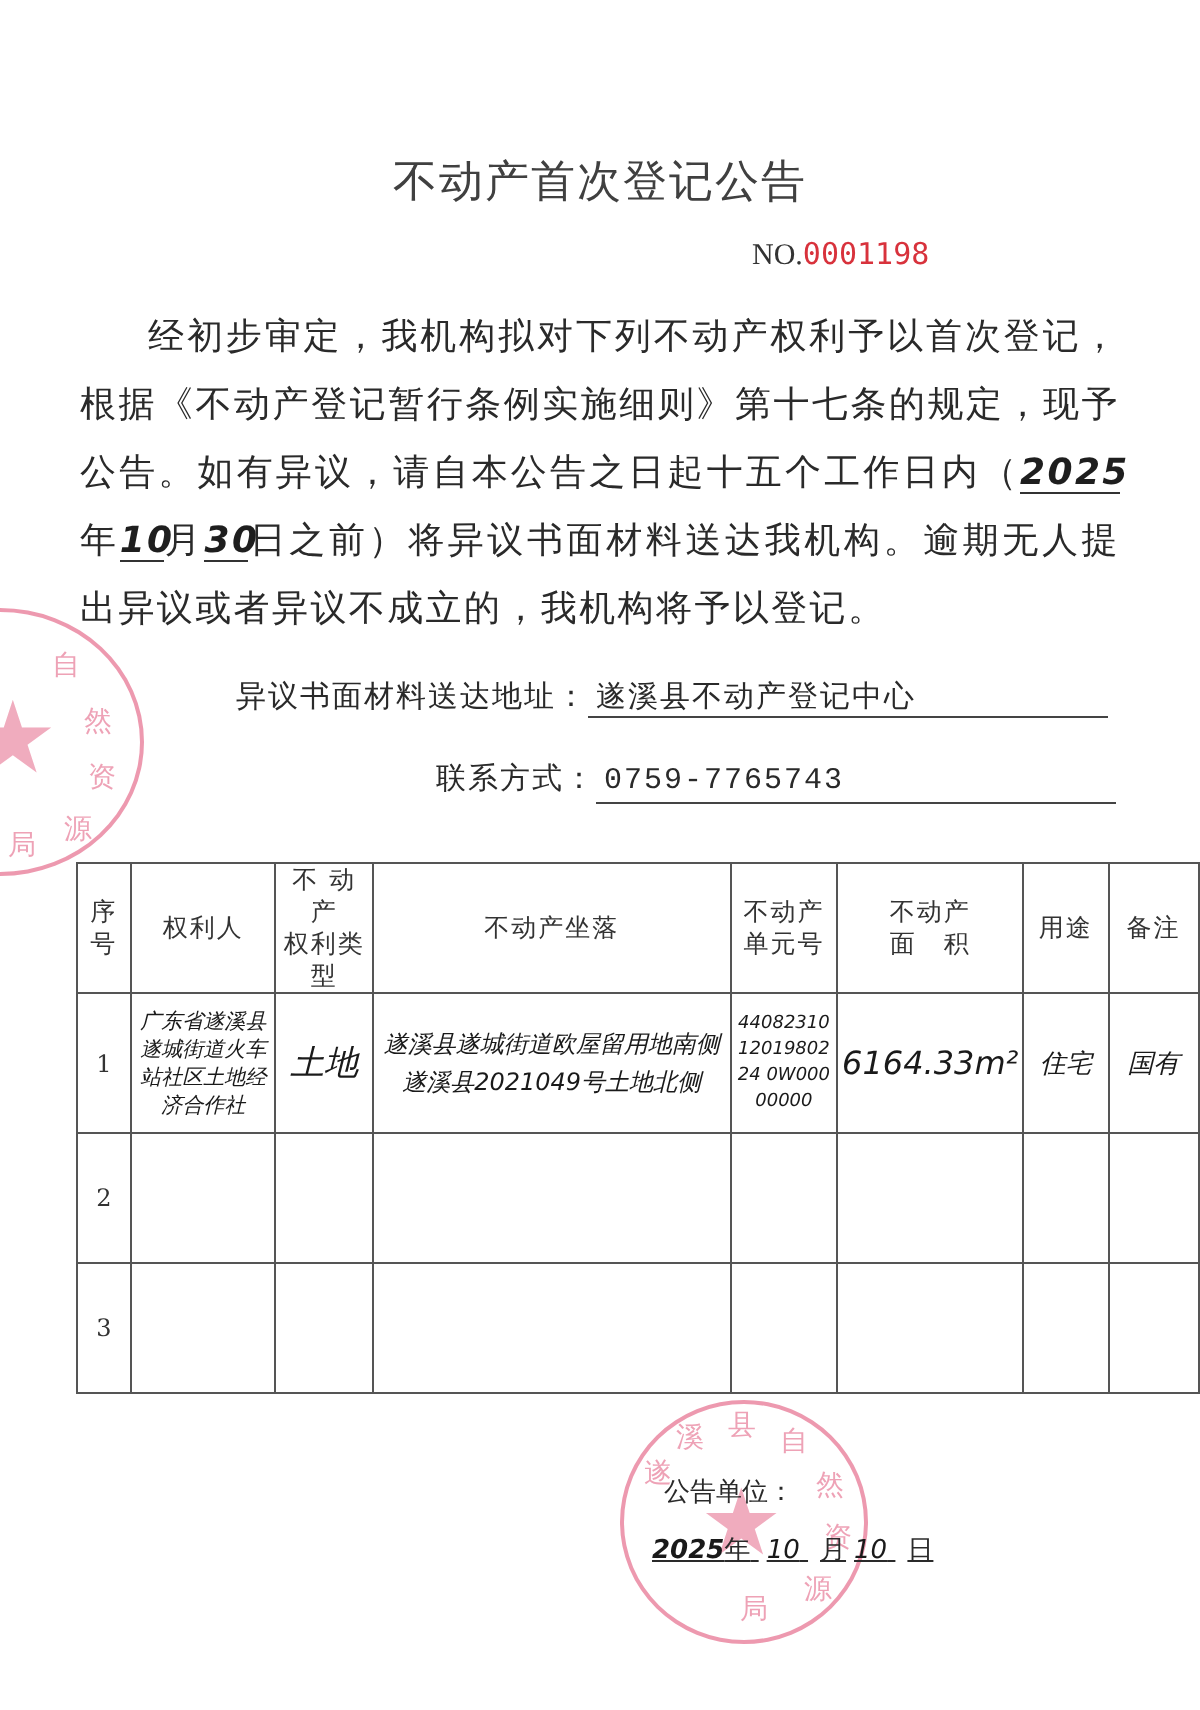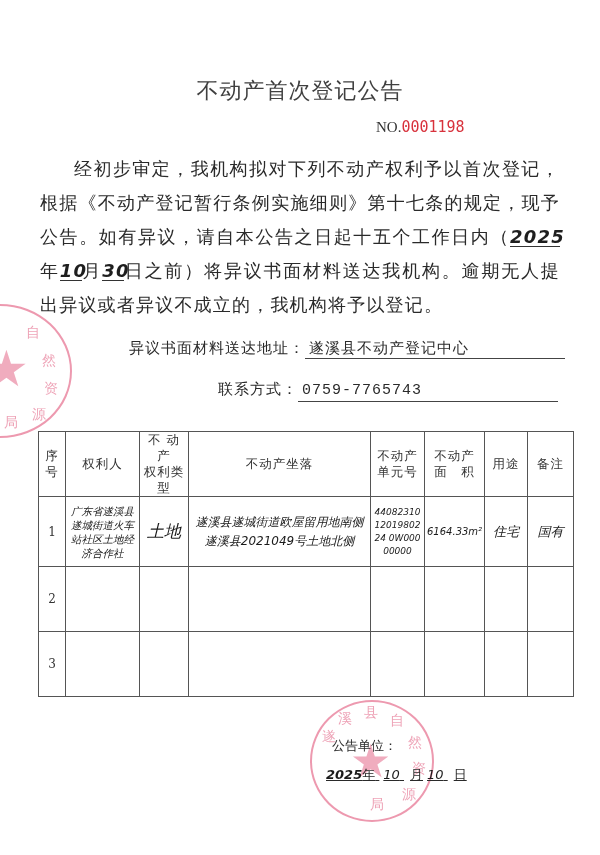--- a/index.html
+++ b/index.html
@@ -48,21 +48,21 @@
 <div class="abs title">不动产首次登记公告</div>
 
 <div class="abs serial">
   <span class="no">NO.</span><span class="num">0001198</span>
 </div>
 
 <div class="abs para">
   <span>经初步审定，我机构拟对下列不动产权利予以首次登记，根据《不动产登记暂行条例实施细则》第十七条的规定，现予公告。如有异议，请自本公告之日起十五个工作日内（</span><span class="hw" style="width:50px">2025</span><span>年</span><span class="hw" style="width:22px">10</span><span>月</span><span class="hw" style="width:22px">30</span><span>日之前）将异议书面材料送达我机构。逾期无人提出异议或者异议不成立的，我机构将予以登记。</span>
 </div>
 
-<div class="abs line-row" style="left:129px; top:338px;">
+<div class="abs line-row" style="left:118px; top:338px;">
   <span>异议书面材料送达地址：</span><span class="uline" style="width:256px">遂溪县不动产登记中心</span>
 </div>
 
 <div class="abs line-row" style="left:218px; top:380px;">
   <span>联系方式：</span><span class="uline" style="width:256px; font-family:'Liberation Mono','DejaVu Sans Mono',monospace;">0759-7765743</span>
 </div>
 
 <div class="seal" style="left:-72px; top:304px; width:140px; height:130px;">
   <span class="star" style="left:54px; top:34px; font-size:50px;">★</span>
   <span class="seal-char" style="left:96px; top:18px;">自</span>
@@ -95,21 +95,21 @@
       <th>备注</th>
     </tr>
   </thead>
   <tbody>
     <tr style="height:70px">
       <td>1</td>
       <td class="handwrite cell-left" style="font-size:10.5px; line-height:14px;">广东省遂溪县遂城街道火车站社区土地经济合作社</td>
       <td class="handwrite" style="font-size:17px;">土地</td>
       <td class="handwrite cell-left" style="font-size:12px; line-height:19px;">遂溪县遂城街道欧屋留用地南侧遂溪县2021049号土地北侧</td>
       <td class="handwrite cell-left" style="font-size:9px; line-height:13px; word-break:break-all;">440823101201980224 0W00000000</td>
-      <td class="handwrite" style="font-size:10px;">6164.33m²</td>
+      <td class="handwrite" style="font-size:16px;">6164.33m²</td>
       <td class="handwrite" style="font-size:13px;">住宅</td>
       <td class="handwrite" style="font-size:13px;">国有</td>
     </tr>
     <tr style="height:65px">
       <td>2</td>
       <td></td>
       <td></td>
       <td></td>
       <td></td>
       <td></td>

